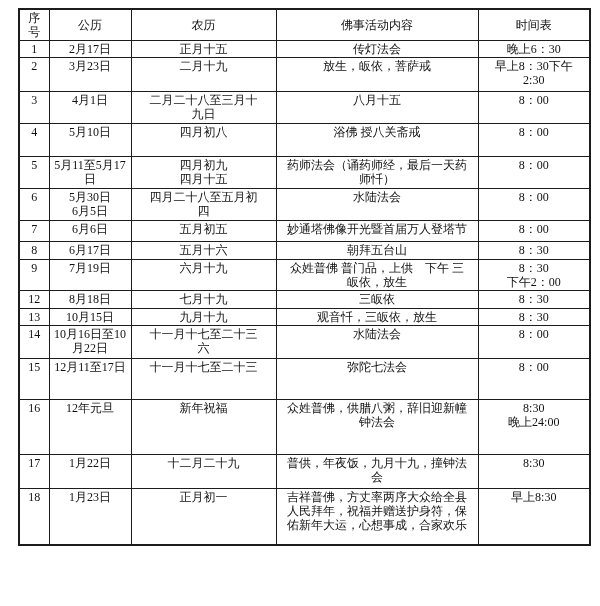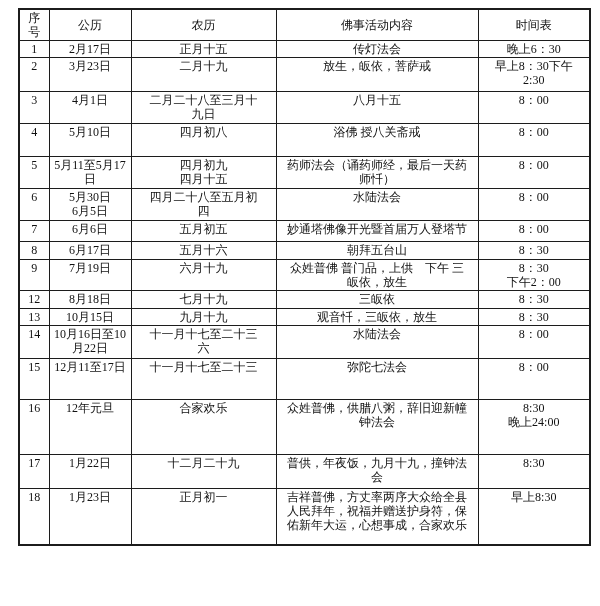--- a/index.html
+++ b/index.html
@@ -165,21 +165,21 @@
     <tr style="height:41px">
       <td>15</td>
       <td>12月11至17日</td>
       <td>十一月十七至二十三</td>
       <td>弥陀七法会</td>
       <td>8：00</td>
     </tr>
     <tr style="height:55px">
       <td>16</td>
       <td>12年元旦</td>
-      <td>合家欢乐</td>
+      <td>新年祝福</td>
       <td>众姓普佛，供腊八粥，辞旧迎新幢
 钟法会</td>
       <td>8:30
 晚上24:00</td>
     </tr>
     <tr style="height:34px">
       <td>17</td>
       <td>1月22日</td>
       <td>十二月二十九</td>
       <td>普供，年夜饭，九月十九，撞钟法

